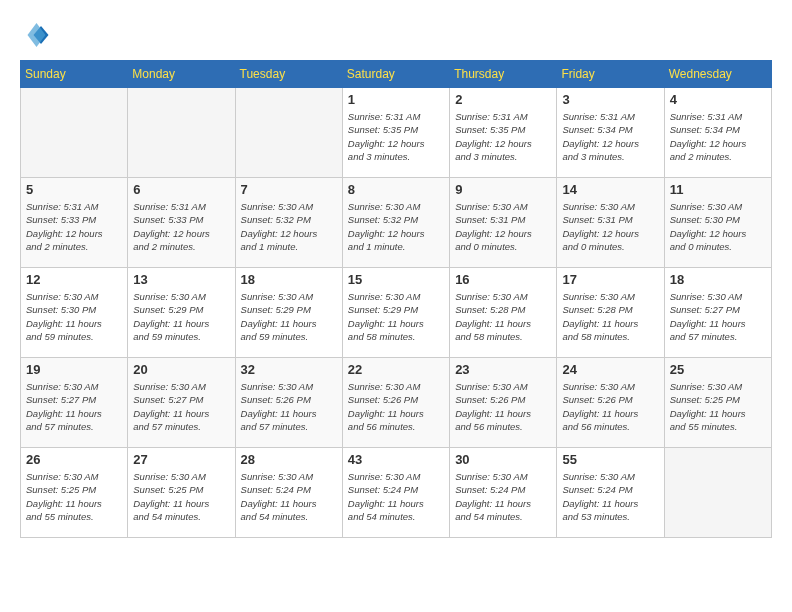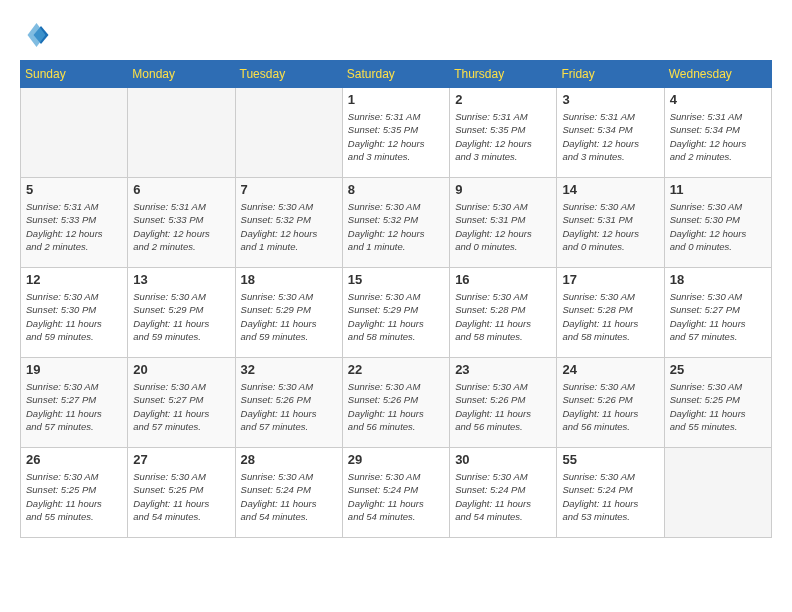--- a/index.html
+++ b/index.html
@@ -322,21 +322,21 @@
 and 54 minutes.</div>
         </td>
         <td>
           <div class="day-number">28</div>
           <div class="day-info" style="white-space: pre-line;">Sunrise: 5:30 AM
 Sunset: 5:24 PM
 Daylight: 11 hours
 and 54 minutes.</div>
         </td>
         <td>
-          <div class="day-number">29</div>
+          <div class="day-number">43</div>
           <div class="day-info" style="white-space: pre-line;">Sunrise: 5:30 AM
 Sunset: 5:24 PM
 Daylight: 11 hours
 and 54 minutes.</div>
         </td>
         <td>
           <div class="day-number">30</div>
           <div class="day-info" style="white-space: pre-line;">Sunrise: 5:30 AM
 Sunset: 5:24 PM
 Daylight: 11 hours

